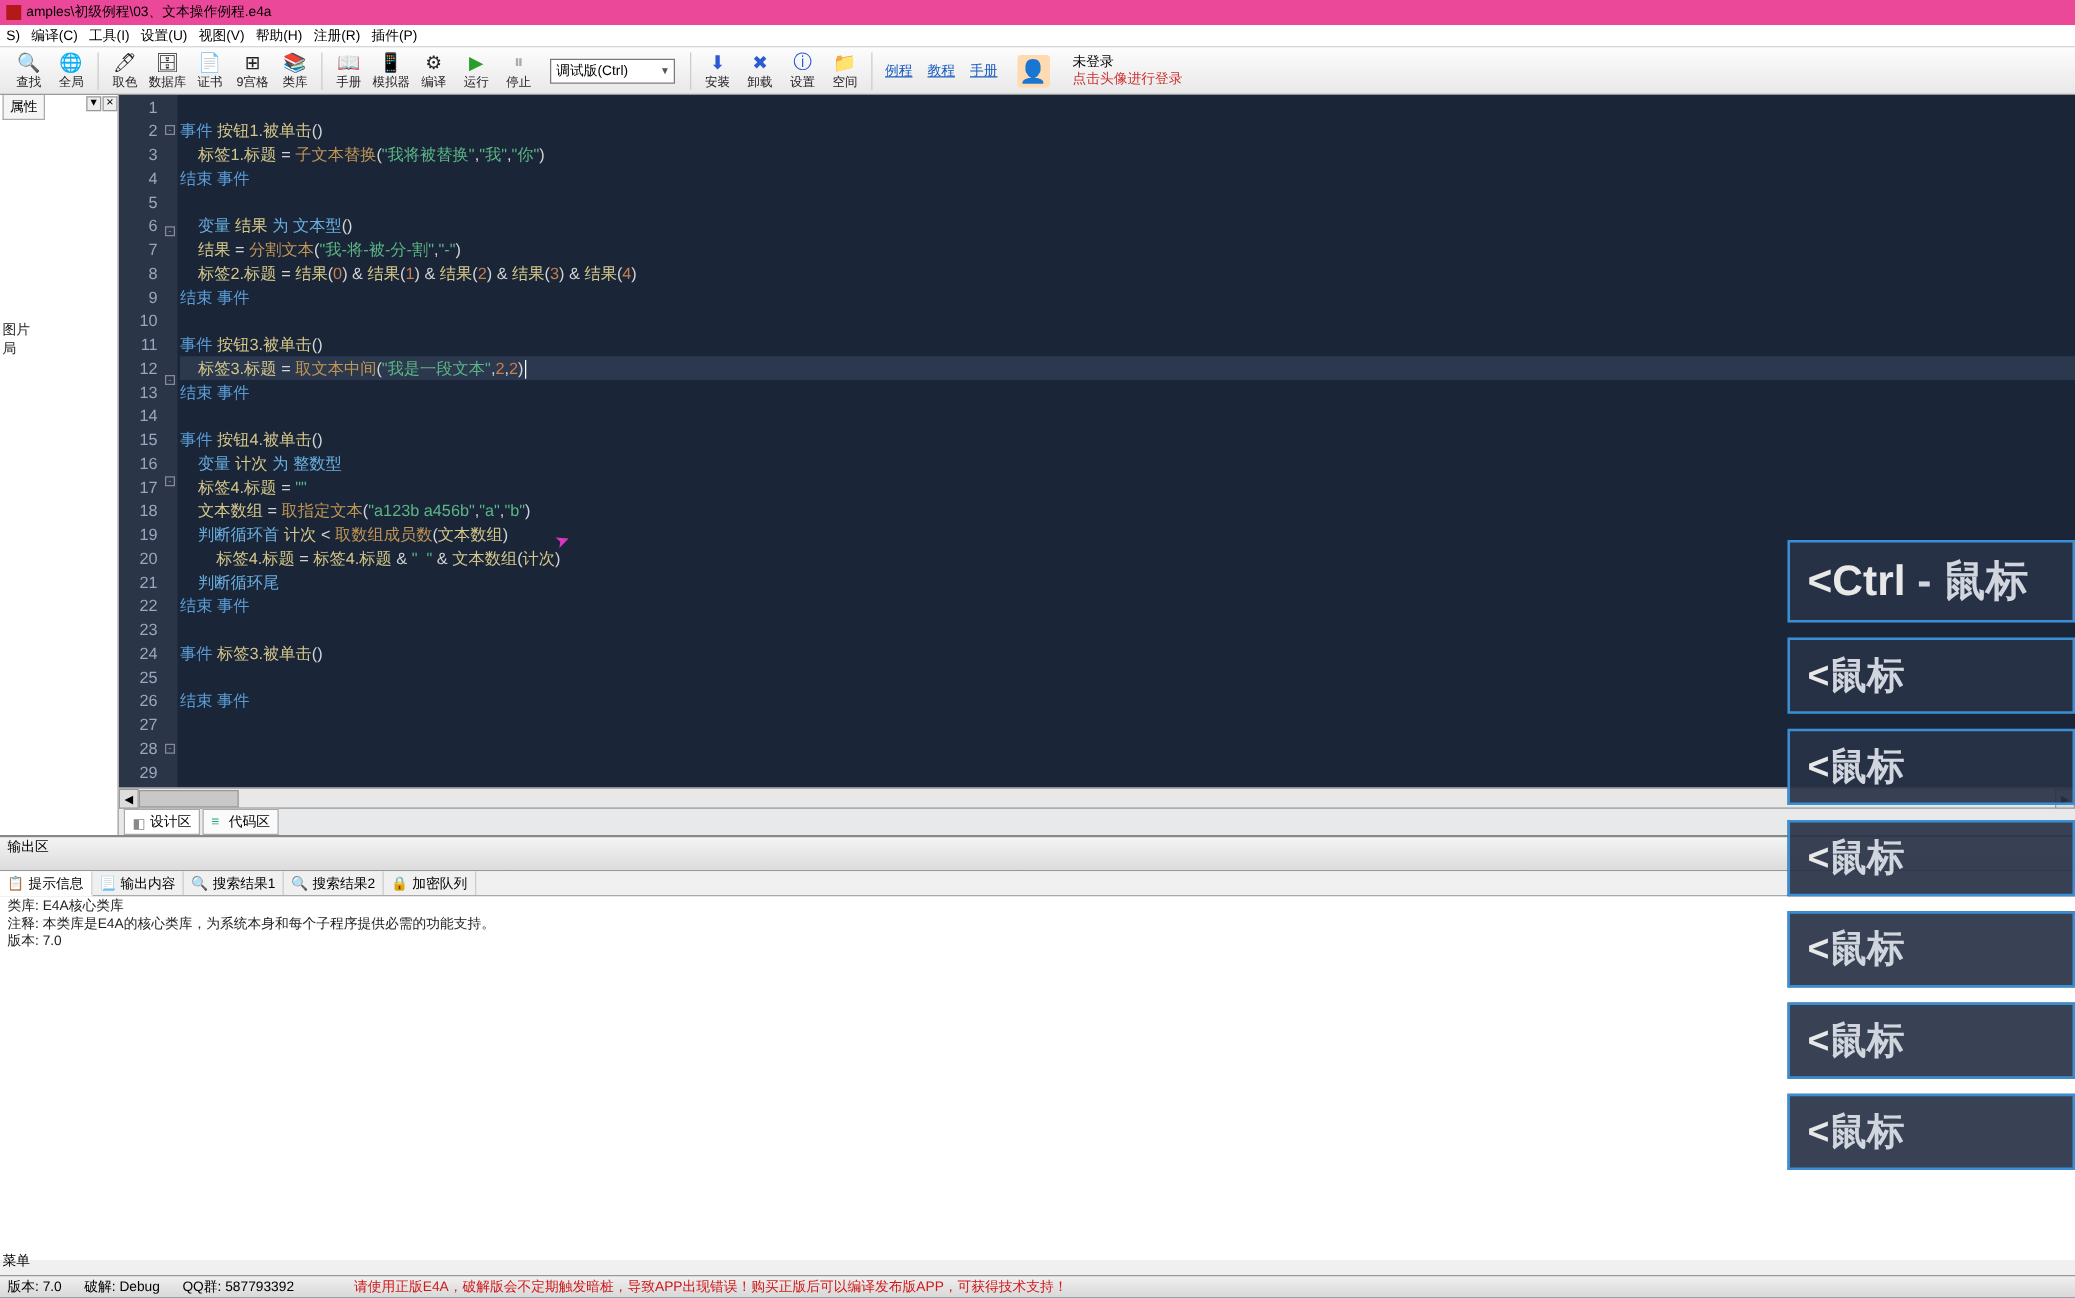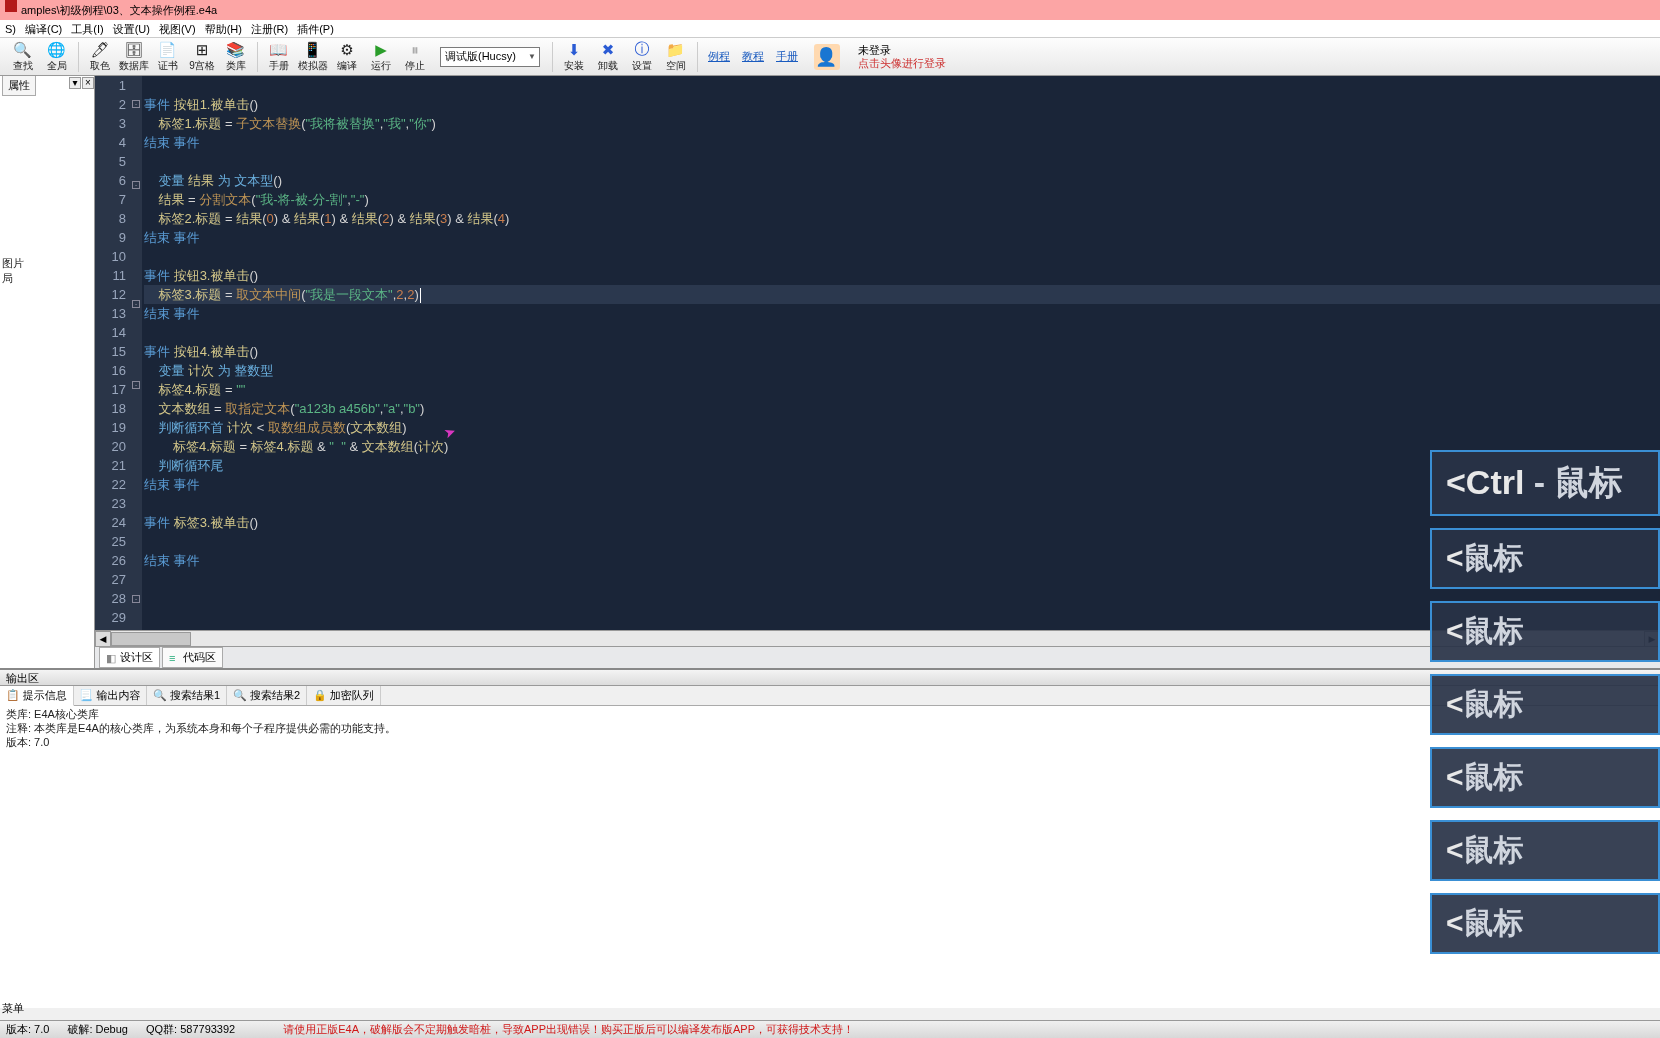--- a/index.html
+++ b/index.html
@@ -1,17 +1,17 @@
 <!DOCTYPE html>
 <html><head>
 <meta charset="utf-8">
 <style>
 * { margin: 0; padding: 0; box-sizing: border-box; font-family: "Microsoft YaHei", SimSun, sans-serif; }
 body { width: 1660px; height: 1038px; background: #f0f0f0; overflow: hidden; position: relative; }
-.titlebar { height: 20px; background: #fca5a5; padding-left: 5px; font-size: 11px; line-height: 20px; color: #000; display: flex; align-items: flex-start; gap: 4px; }
+.titlebar { height: 20px; background: #ec4899; padding-left: 5px; font-size: 11px; line-height: 20px; color: #000; display: flex; align-items: center; gap: 4px; }
 .title-icon { width: 12px; height: 12px; background: #b31919; display: inline-block; }
 .menubar { height: 18px; background: #fff; padding-left: 2px; font-size: 11px; line-height: 18px; display: flex; gap: 3px; border-bottom: 1px solid #ccc; }
 .menubar span { padding: 0 3px; cursor: pointer; }
 .toolbar { height: 38px; background: linear-gradient(#fdfdfd,#e8e8e8); border-bottom: 1px solid #999; display: flex; align-items: center; padding-left: 6px; gap: 0; }
 .tbtn { width: 34px; height: 36px; display: flex; flex-direction: column; align-items: center; justify-content: center; cursor: pointer; font-size: 10px; color: #222; }
 .tbtn .ticon { width: 20px; height: 18px; display: flex; align-items: center; justify-content: center; font-size: 15px; }
 .tsep { width: 1px; height: 30px; background: #ccc; margin: 0 4px; }
 .combo { width: 100px; height: 20px; border: 1px solid #7a7a7a; background: #fff; font-size: 11px; padding: 0 16px 0 4px; display: flex; align-items: center; position: relative; margin: 0 8px; }
 .combo::after { content:"▼"; position:absolute; right:3px; font-size:8px; color:#555;}
 .tlink { color: #1a5bbf; text-decoration: underline; font-size: 11px; padding: 0 6px; cursor: pointer; }
@@ -45,29 +45,29 @@
 .punc { color: #d4d4d4; }
 .hscroll { height: 16px; background: #e8e8e8; border-top:1px solid #999; position:relative; }
 .hscroll-thumb { position:absolute; left:16px; top:1px; width:80px; height:14px; background:#c8c8c8; border:1px solid #999;}
 .hscroll-arrL,.hscroll-arrR { position:absolute; top:0; width:16px; height:16px; background:#ddd; border:1px solid #999; text-align:center; font-size:9px; line-height:14px;}
 .hscroll-arrL{left:0} .hscroll-arrR{right:0}
 .bottom-tabs { height: 22px; background: #e8e9eb; border-top: 1px solid #999; display:flex; align-items:center; padding-left:4px; font-size:11px; gap:2px;}
 .btab { padding: 2px 6px; border:1px solid #aaa; background:#fff; cursor:pointer; display:flex; align-items:center; gap:3px;}
 .btab.active { background:#fafafa; }
 .bticon { width:11px; height:11px; display:inline-block; }
 .output-area { height: 340px; background: #fff; border-top: 2px solid #888; display:flex; flex-direction:column; }
-.output-title { height: 16px; background: linear-gradient(#f4f4f4,#dcdcdc); font-size: 11px; padding-left: 6px; line-height:16px; border-bottom:1px solid #999;}
+.output-title { height: 27px; background: linear-gradient(#f4f4f4,#dcdcdc); font-size: 11px; padding-left: 6px; line-height:16px; border-bottom:1px solid #999;}
 .output-tabs { height: 20px; background: #f0f0f0; border-bottom:1px solid #aaa; display:flex; align-items:center; font-size:11px; }
 .otab { padding: 2px 6px; border-right:1px solid #ccc; cursor:pointer; display:flex; align-items:center; gap:3px;}
 .otab.active { background:#fff; border-bottom:1px solid #fff; margin-bottom:-1px; }
 .output-body { flex:1; padding: 1px 6px; font-size: 11px; font-family: SimSun, monospace; line-height: 14px; color:#222;}
 .left-label { position:absolute; left:2px; bottom:200px; font-size:11px;}
 .statusbar { position:absolute; bottom:0; left:0; right:0; height:18px; background:linear-gradient(#f0f0f0,#d8d8d8); border-top:1px solid #999; font-size:11px; display:flex; align-items:center; padding-left:6px; gap:18px;}
 .statusbar .warn { color:#d01818;}
-.key-overlays { position:absolute; right:0; top:450px; display:flex; flex-direction:column; gap:12px; }
+.key-overlays { position:absolute; right:0; top:432px; display:flex; flex-direction:column; gap:12px; }
 .keybox { background: rgba(40,50,70,0.92); border:2px solid #3a8fd4; color:#d0d5de; font-size:30px; font-weight:bold; padding:8px 14px; text-align:left; min-width:200px;}
 .keybox.big { font-size:34px; min-width:230px;}
 .kb-key { color:#e8e8e8; }
 .cursor-ptr { position:absolute; top:424px; left:444px; font-size:14px; color:#d836c0; transform:rotate(-20deg);}
 .hl-line { background: rgba(60,75,100,0.5); }
 .caret { display:inline-block; width:1px; height:15px; background:#fff; vertical-align:middle; margin-left:1px;}
 </style>
 </head>
 <body>
 
@@ -131,21 +131,21 @@
       <div>编译</div>
     </div>
     <div class="tbtn">
       <div class="ticon" style="color: rgb(42, 157, 42);">▶</div>
       <div>运行</div>
     </div>
     <div class="tbtn">
       <div class="ticon" style="color: rgb(170, 170, 170);">⏸</div>
       <div>停止</div>
     </div>
-    <div class="combo">调试版(Hucsy)</div>
+    <div class="combo">调试版(Ctrl)</div>
     <div class="tsep"></div>
     <div class="tbtn">
       <div class="ticon" style="color: rgb(42, 91, 212);">⬇</div>
       <div>安装</div>
     </div>
     <div class="tbtn">
       <div class="ticon" style="color: rgb(42, 91, 212);">✖</div>
       <div>卸载</div>
     </div>
     <div class="tbtn">

